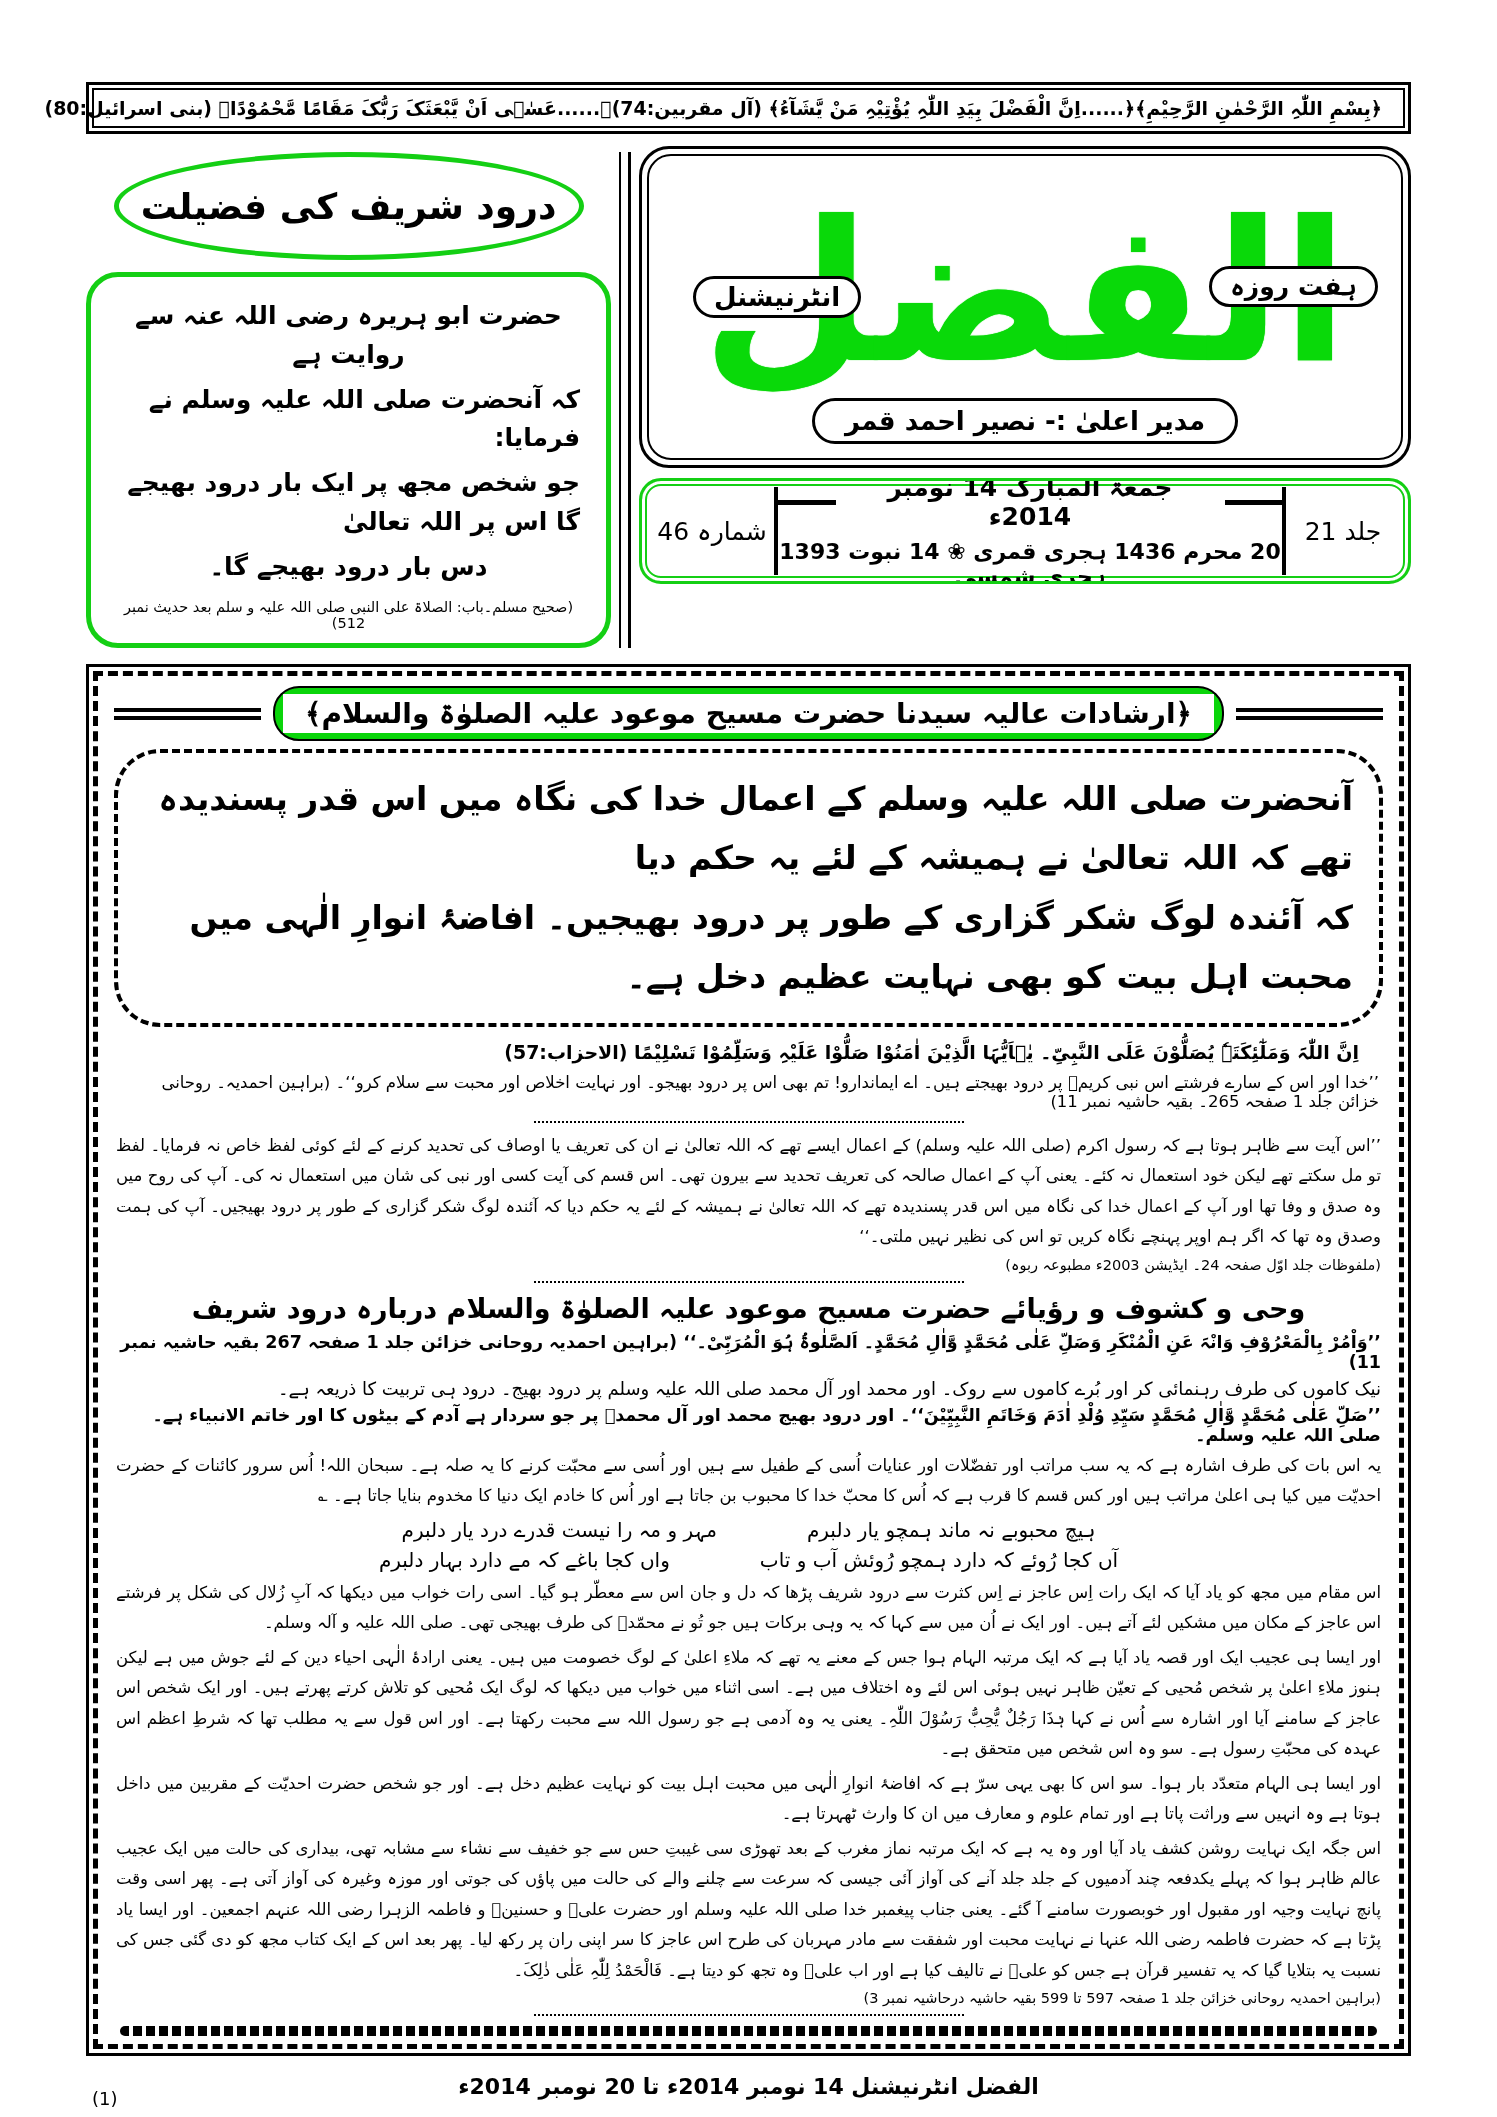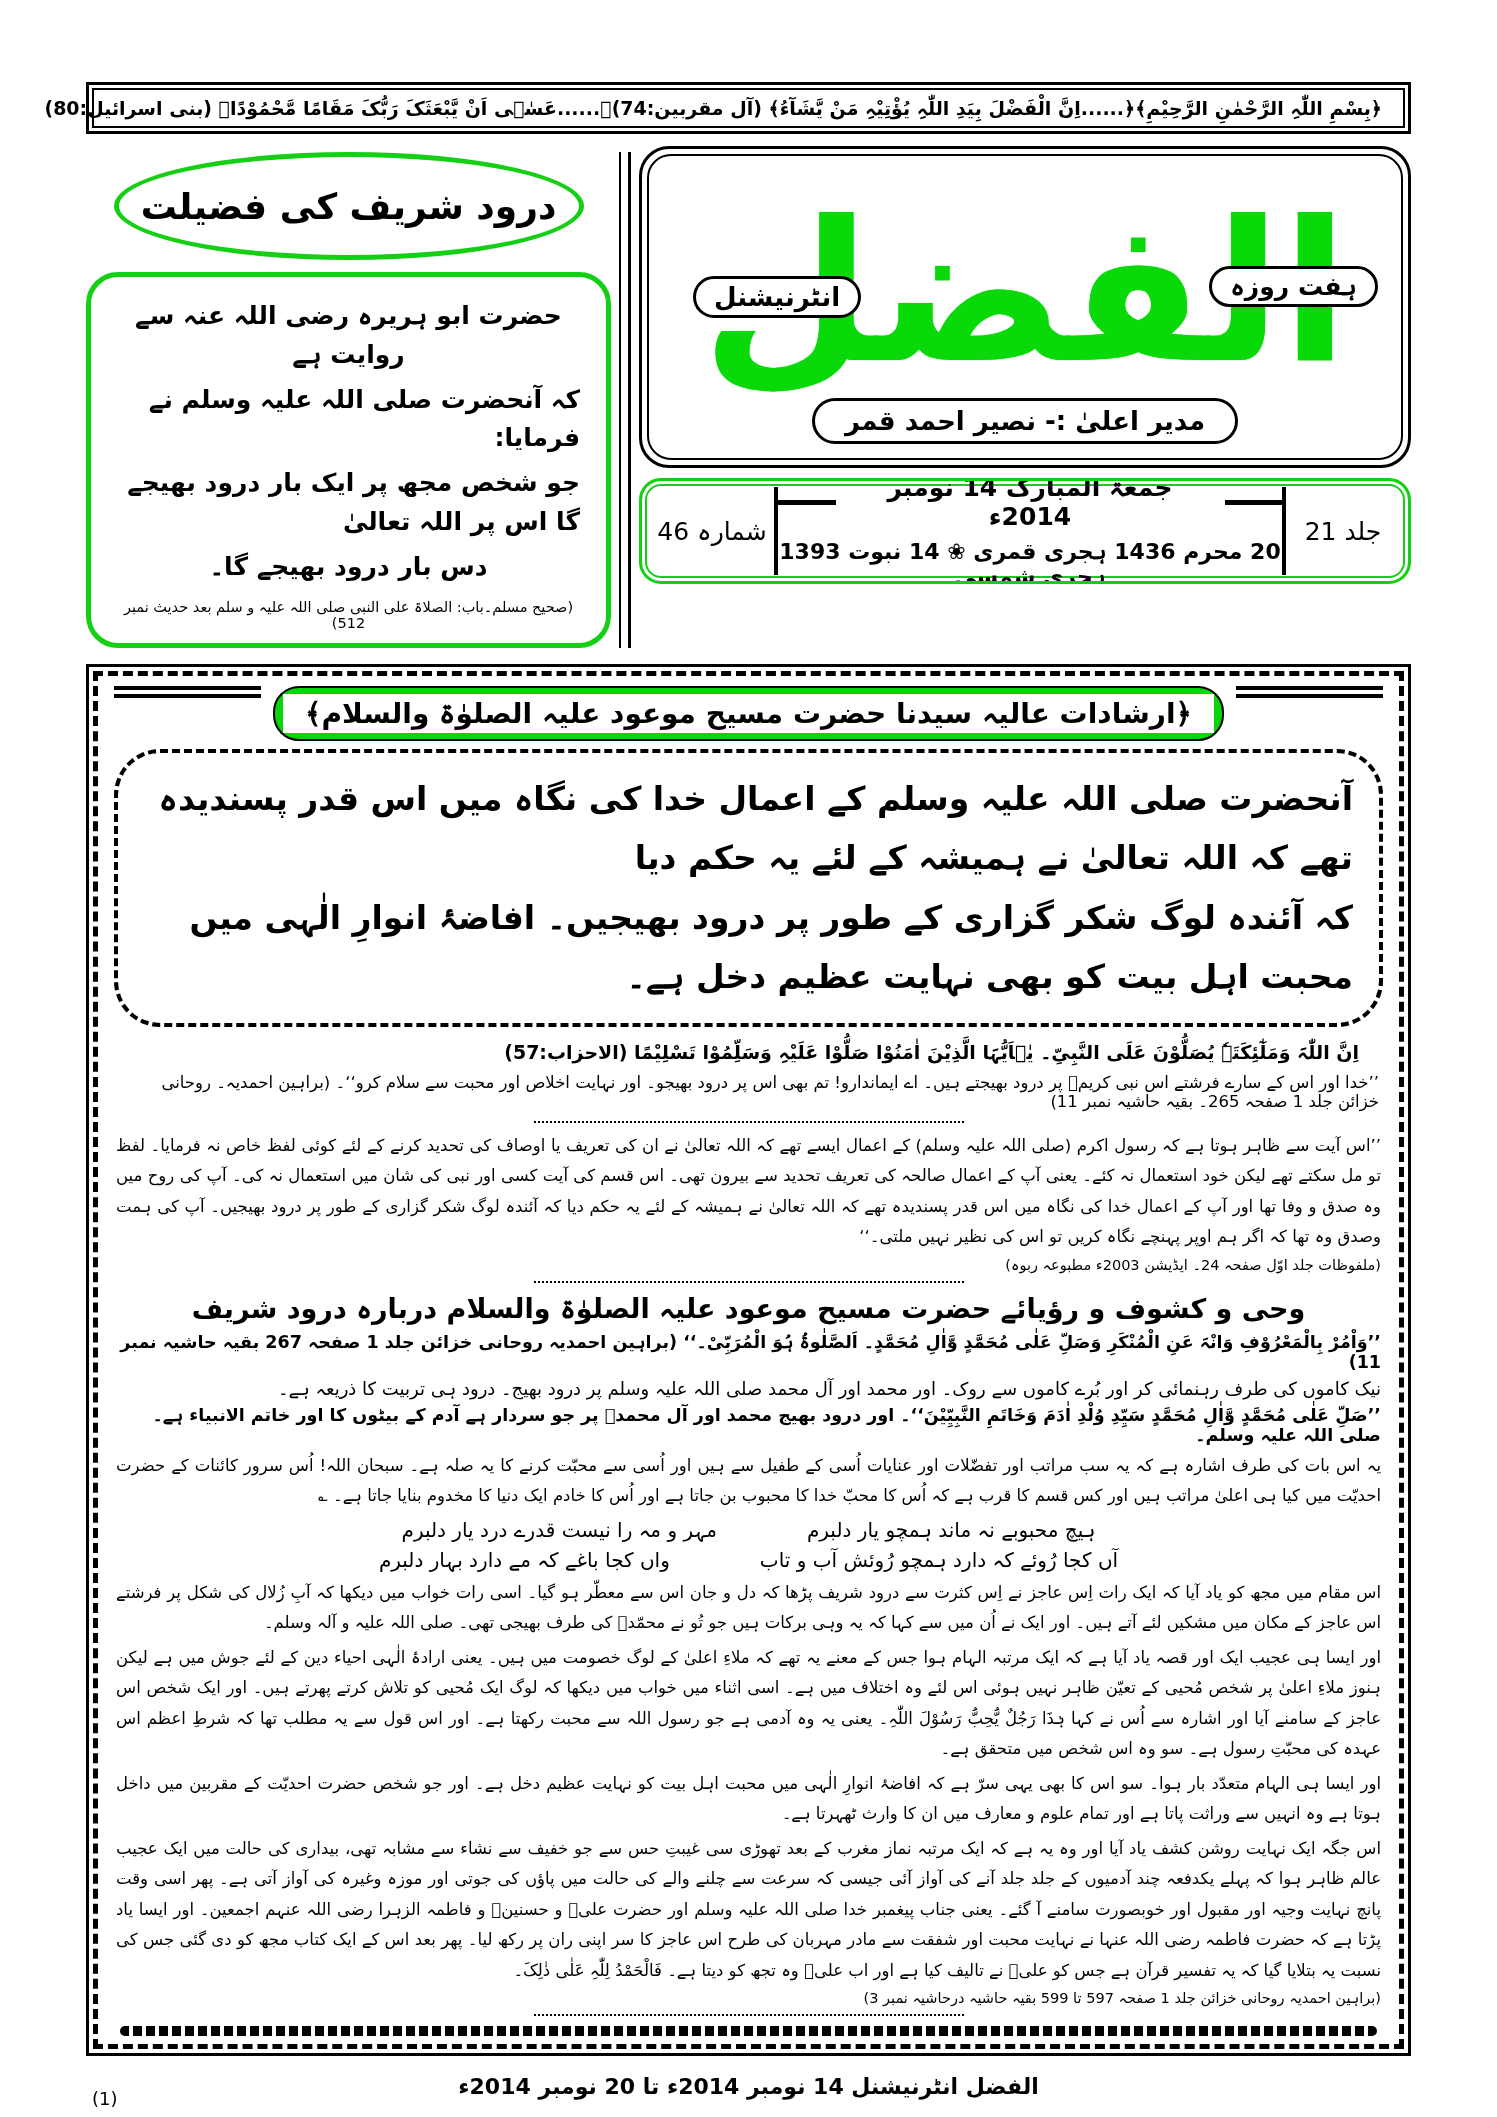--- a/index.html
+++ b/index.html
@@ -71,21 +71,21 @@
   .hl-1 { text-align:center; }
   .hl-2 { text-align:right; }
   .hl-3 { text-align:right; }
   .hl-4 { text-align:center; }
   .hadith-ref { font-size:14.5px; text-align:center; margin-top:6px; }
 
   
   .main-frame { margin-top:16px; border:3px solid #000; padding:4px; }
   .frame-inner { border:5px dashed #000; padding:8px 16px 6px; }
 
-  .banner-row { display:flex; gap:12px; margin:2px 0 8px; }
+  .banner-row { display:flex; align-items:center; gap:12px; margin:2px 0 8px; }
   .banner-rule { flex:1; height:12px; border-top:4px solid #000; border-bottom:4px solid #000; }
   .banner-pill { background:#0ad50a; border:2px solid #000; border-radius:26px; padding:6px 8px; }
   .banner-inner { background:#fff; padding:3px 22px; font-size:28px; font-weight:bold; white-space:nowrap; }
 
   .lead-block {
     border:4px dashed #000; border-radius:46px; padding:16px 26px;
     font-size:33px; font-weight:bold; line-height:1.8; text-align:right;
   }
 
   .verse-ar { font-size:19px; font-weight:bold; text-align:right; padding:14px 24px 4px; }

